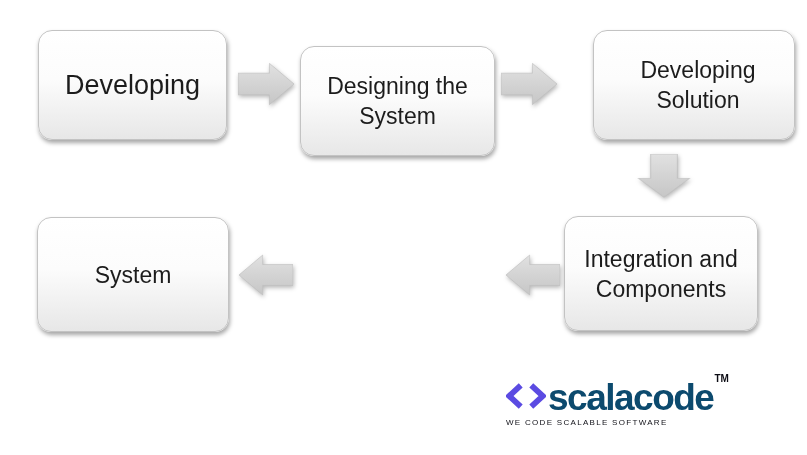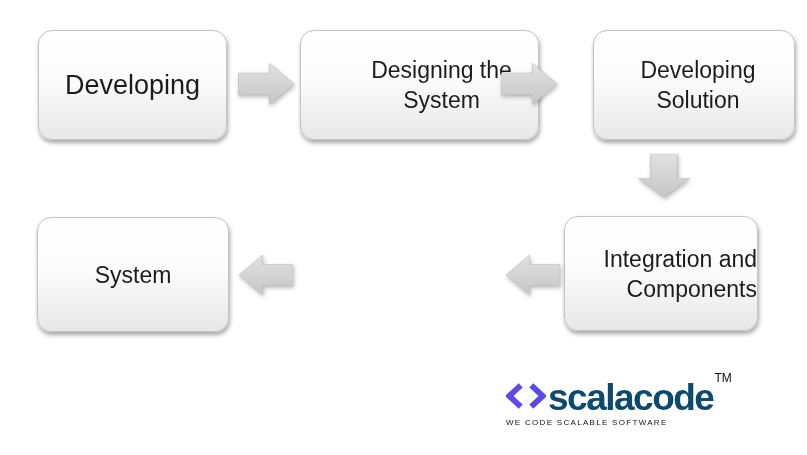--- a/index.html
+++ b/index.html
@@ -18,43 +18,43 @@
     border:1px solid #c3c3c3;
     box-shadow:1px 3px 4px rgba(0,0,0,0.35);
     display:flex;flex-direction:column;
     justify-content:center;align-items:center;
     text-align:center;
     color:#1c1c1c;
   }
   .box .line{display:block;white-space:nowrap;line-height:30px;font-size:23px;}
   .b1{left:38px;top:30px;width:187px;height:108px;}
   .b1 .line{font-size:27px;line-height:32px;}
-  .b2{left:300px;top:30px;width:193px;height:108px;padding-left:44px;}
+  .b2{left:300px;top:46px;width:193px;height:108px;}
   .b3{left:593px;top:30px;width:192px;height:108px;padding-left:8px;}
   .b4{left:37px;top:217px;width:190px;height:113px;}
   .b5{left:302px;top:217px;width:193px;height:113px;}
-  .b6{left:564px;top:216px;width:192px;height:113px;align-items:flex-end;}
+  .b6{left:564px;top:216px;width:192px;height:113px;}
   
   .arrow{position:absolute;}
   .arrow svg{display:block;filter:drop-shadow(1.5px 2.5px 2px rgba(0,0,0,0.28));}
   .a1{left:238px;top:61px;}
   .a2{left:501px;top:61px;}
   .a3{left:636px;top:154px;}
   .a4{left:505px;top:252px;}
   .a5{left:238px;top:252px;}
   
   .logo{position:absolute;left:506px;top:378px;}
   .logo-row{display:flex;align-items:center;}
   .logo-icon{margin-right:2px;flex:0 0 auto;}
   .wordmark{
     font-size:37px;font-weight:700;line-height:40px;
     letter-spacing:-1.5px;color:#0c4a6e;
   }
   .tm{
-    font-size:12px;font-weight:400;color:#0c0c14;
+    font-size:10px;font-weight:700;color:#0c0c14;
     position:relative;top:-20px;left:1px;letter-spacing:0;
   }
   .tagline{
     text-align:left;margin-top:0px;padding-right:12px;
     font-size:8px;font-weight:500;letter-spacing:1.3px;
     color:#111118;white-space:nowrap;
   }
 </style>
 </head>
 <body>

